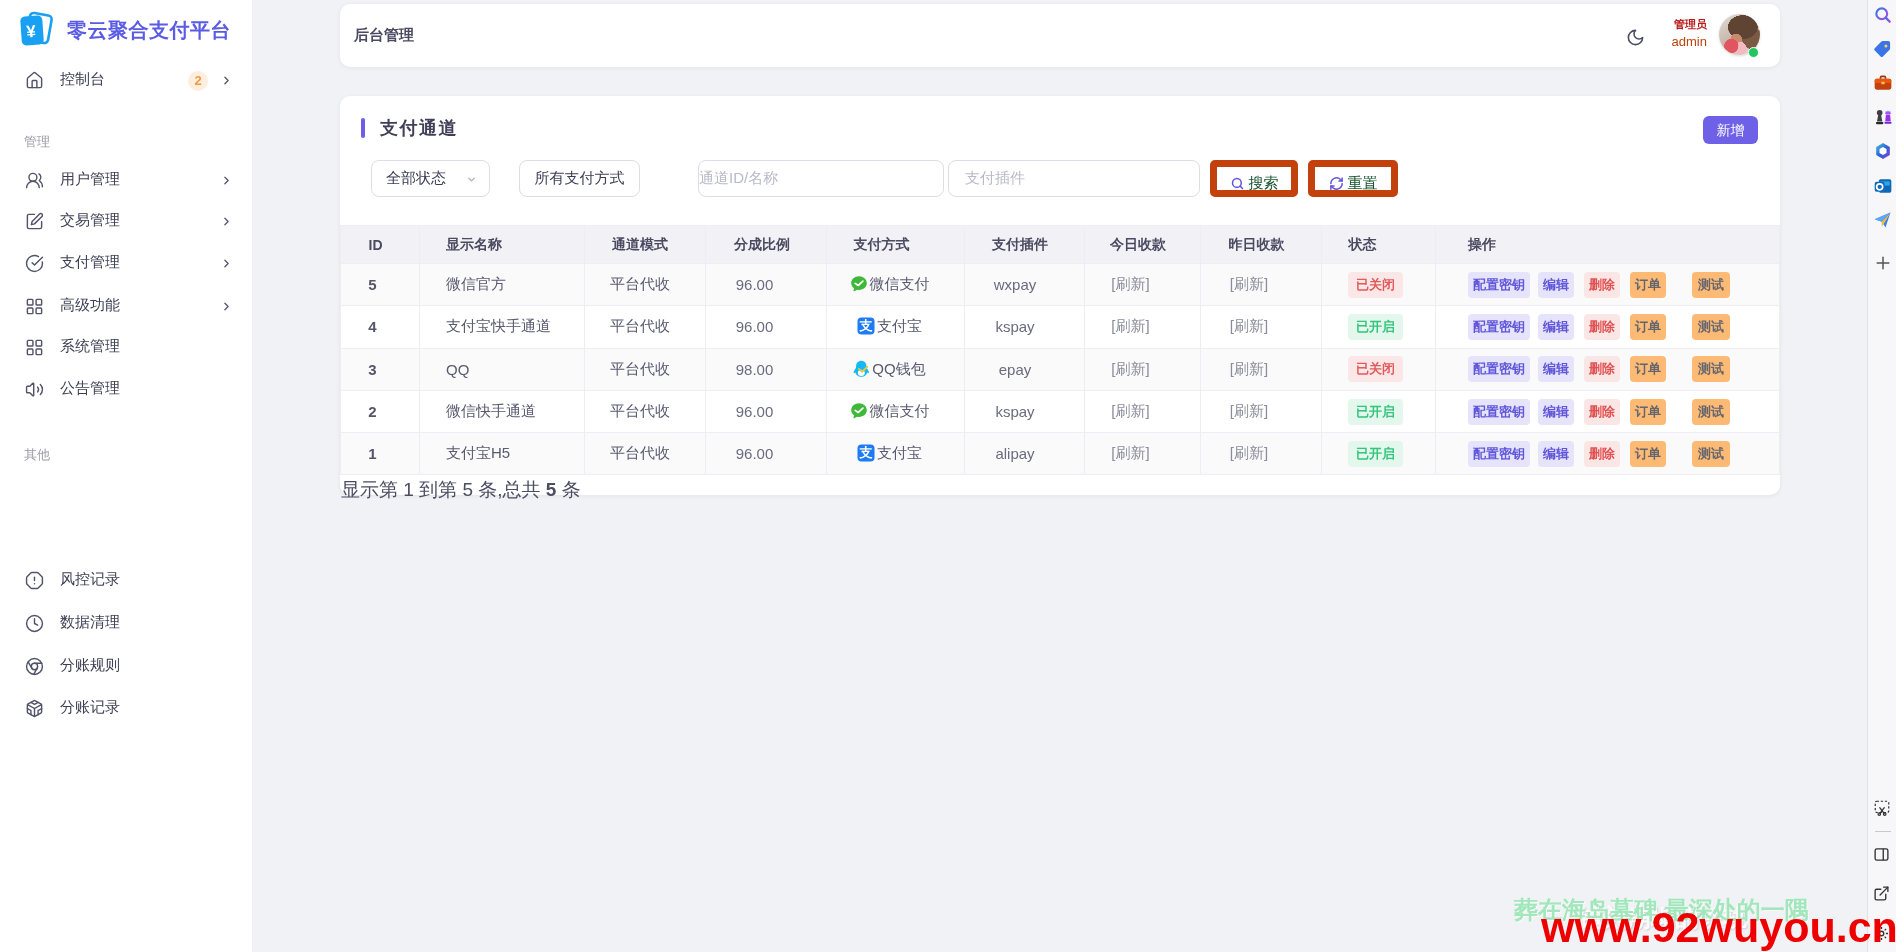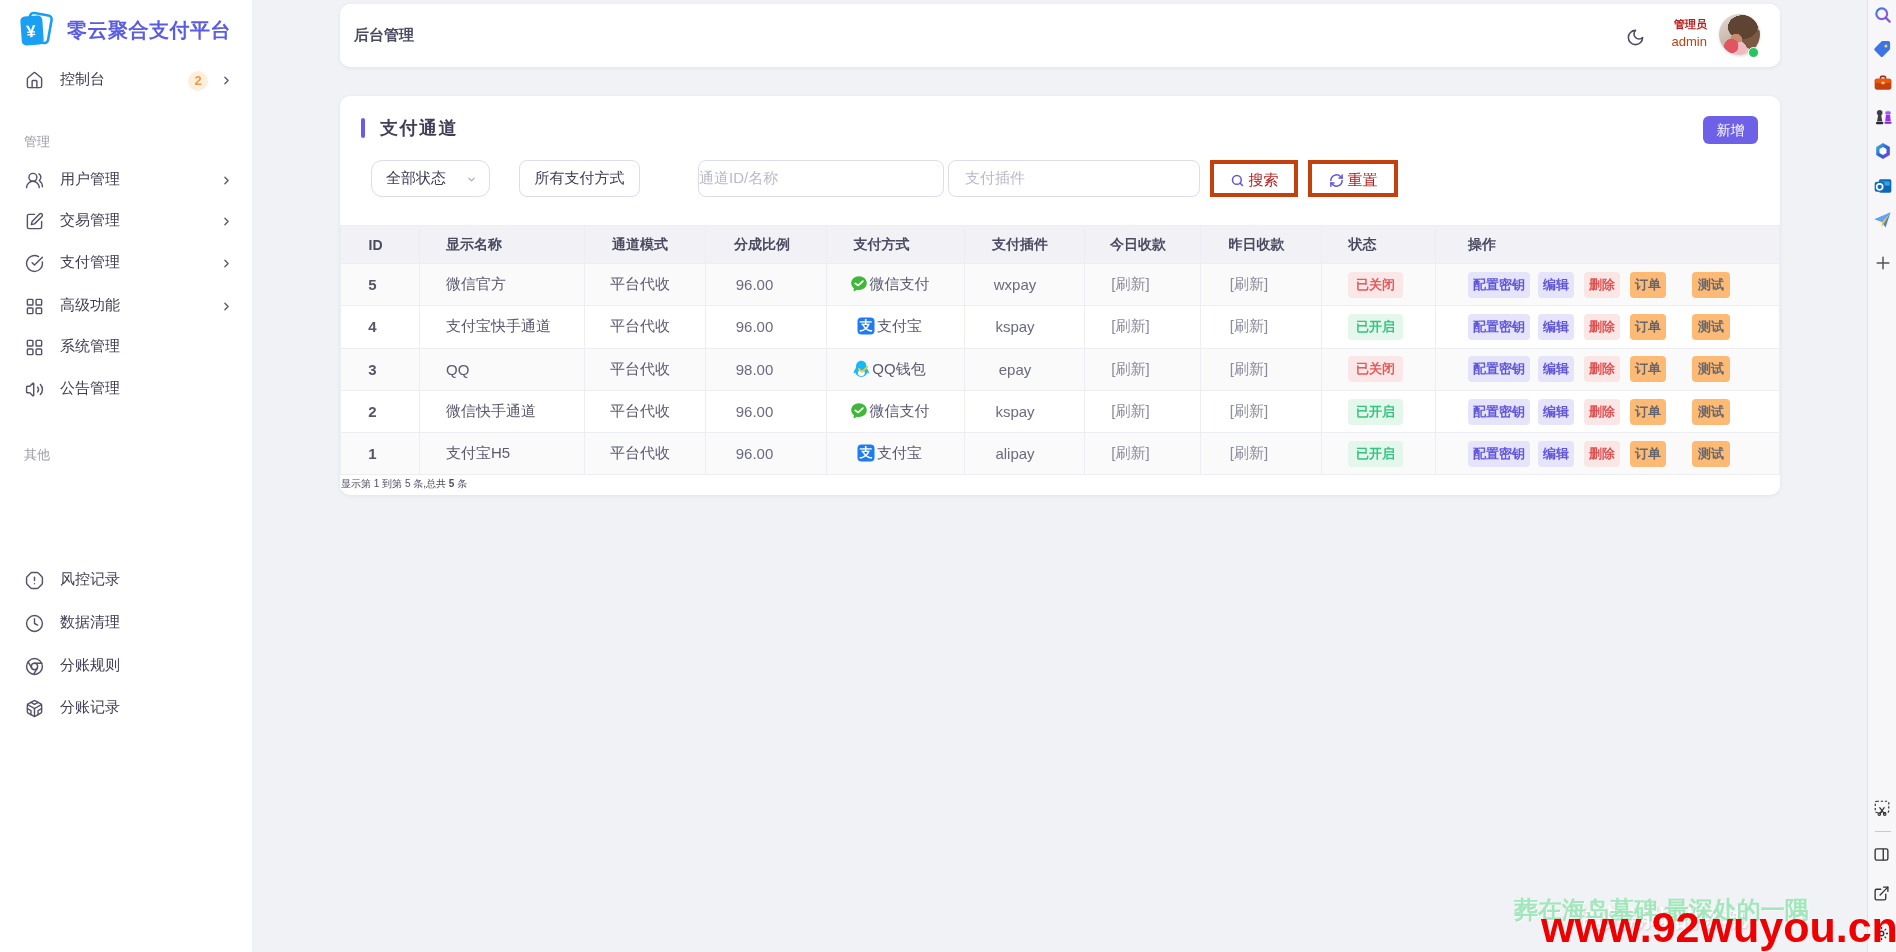--- a/index.html
+++ b/index.html
@@ -18,21 +18,21 @@
 
 
 .card { position:absolute; background:#fff; border-radius:10px; box-shadow:0 1px 4px rgba(40,40,80,0.07); }
 #topcard { left:340px; top:4px; width:1440px; height:63px; }
 #topcard .title { position:absolute; left:14px; top:22px; font-size:15px; font-weight:bold; color:#4a4a63; }
 #maincard { left:340px; top:96px; width:1440px; height:399px; }
 
 
 .ctl { position:absolute; top:64px; height:37px; border:1px solid #dcdde8; border-radius:8px; background:#fff; font-size:15px; color:#3d3d55; }
 .ph { color:#b9bac8; }
-.btn-outline { border:4px solid #c2410c; border-radius:0; color:#b91c1c; }
+.btn-outline { border:7px solid #c2410c; border-radius:5px; color:#14532d; }
 
 
 table { border-collapse:collapse; table-layout:fixed; width:1440px; }
 th, td { border:1px solid #edeef3; overflow:hidden; white-space:nowrap; }
 th { height:38px; background:#f1f1f6; font-size:14px; color:#4a4a60; font-weight:bold; text-align:center; }
 td { height:42.3px; font-size:15px; color:#5a5a70; text-align:center; }
 tr.odd td { background:#fafafb; }
 .pill { display:inline-block; border-radius:4px; font-size:13px; font-weight:bold; padding:4px 8px; }
 .p-off { background:#fbe7e7; color:#e25b5b; }
 .p-on  { background:#e4f7ec; color:#35c57f; }
@@ -200,21 +200,21 @@
   </div>
   <div style="position:absolute;left:1379px;top:10px;width:41px;height:41px;border-radius:50%;background:radial-gradient(circle at 30% 78%,#e05560 0 16%,rgba(224,85,96,0) 17%),radial-gradient(circle at 52% 84%,#f2b9c0 0 15%,rgba(242,185,192,0) 16%),radial-gradient(circle at 42% 62%,#c98a6e 0 16%,rgba(201,138,110,0) 17%),radial-gradient(ellipse 60% 48% at 58% 32%,#5f4434 0 60%,rgba(95,68,52,0) 61%),radial-gradient(circle at 82% 60%,#7a5a42 0 25%,rgba(122,90,66,0) 26%),linear-gradient(150deg,#e3dcd6 0%,#c5b3a6 55%,#efe0d8 100%);box-shadow:0 1px 3px rgba(0,0,0,0.15);"></div>
   <div style="position:absolute;left:1408px;top:43px;width:11px;height:11px;border-radius:50%;background:#22c55e;border:1.5px solid #fff;"></div>
 </div>
 
 <div id="maincard" class="card">
   <div style="position:absolute;left:21px;top:22px;width:4px;height:20px;background:#6c5ce7;border-radius:2px;"></div>
   <div style="position:absolute;left:40px;top:20px;font-size:18px;font-weight:bold;letter-spacing:1.5px;color:#3f3f58;">支付通道</div>
   <div style="position:absolute;left:1363px;top:20px;width:55px;height:28px;background:#6f60e8;border-radius:6px;color:#fff;font-size:14px;text-align:center;line-height:28px;">新增</div>
 
-  <div class="ctl" style="left:31px;width:119px;padding-left:14px;line-height:34px;border-radius:11px;">全部状态<svg style="position:absolute;right:12px;top:13px;" width="11" height="11" viewBox="0 0 24 24" fill="none" stroke="#aeaec0" stroke-width="3" stroke-linecap="round" stroke-linejoin="round">
+  <div class="ctl" style="left:31px;width:119px;padding-left:14px;line-height:34px;">全部状态<svg style="position:absolute;right:12px;top:13px;" width="11" height="11" viewBox="0 0 24 24" fill="none" stroke="#aeaec0" stroke-width="3" stroke-linecap="round" stroke-linejoin="round">
         <path d="m6 9 6 6 6-6"></path>
       </svg></div>
   <div class="ctl" style="left:179px;width:121px;text-align:center;line-height:34px;">所有支付方式</div>
   <div class="ctl ph" style="left:358px;width:246px;line-height:34px;">通道ID/名称</div>
   <div class="ctl ph" style="left:608px;width:252px;padding-left:16px;line-height:34px;">支付插件</div>
   <div class="ctl btn-outline" style="left:870px;width:88px;text-align:center;line-height:32px;"><svg style="vertical-align:-2.5px;margin-right:4px;" width="15" height="15" viewBox="0 0 24 24" fill="none" stroke="#5f54dd" stroke-width="2.4" stroke-linecap="round">
         <circle cx="11" cy="11" r="7"></circle>
         <path d="m20 20-3.8-3.8"></path>
       </svg>搜索</div>
   <div class="ctl btn-outline" style="left:968px;width:90px;text-align:center;line-height:32px;"><svg style="vertical-align:-2.5px;margin-right:4px;" width="15" height="15" viewBox="0 0 24 24" fill="none" stroke="#5f54dd" stroke-width="2.4" stroke-linecap="round" stroke-linejoin="round">
@@ -324,21 +324,21 @@
             <td class="numc">alipay</td>
             <td class="refresh">[刷新]</td>
             <td class="refresh">[刷新]</td>
             <td><span class="pill p-on">已开启</span></td>
             <td class="opc"><span class="ob ob-purple">配置密钥</span><span class="ob ob-purple" style="margin-left:8px;">编辑</span><span class="ob ob-red" style="margin-left:10px;">删除</span><span class="ob ob-gray" style="margin-left:10px;">订单</span><span class="ob ob-gray" style="margin-left:26px;padding:4px 6px;">测试</span></td>
           </tr>
   </tbody>
       </table>
   </div>
 
-  <div style="position:absolute;left:1px;top:381px;font-size:10px;color:#4c4c63;">显示第 1 到第 5 条,总共 <b>5</b> 条</div>
+  <div style="position:absolute;left:1px;top:381px;font-size:19px;color:#4c4c63;">显示第 1 到第 5 条,总共 <b>5</b> 条</div>
 </div>
 
 <div id="rail">
   <svg class="ri" style="top:5px;" width="20" height="20" viewBox="0 0 24 24" fill="none">
       <defs>
         <linearGradient id="sg" x1="0" y1="0" x2="1" y2="1">
           <stop offset="0" stop-color="#2b7de9"></stop>
           <stop offset="1" stop-color="#b44ae0"></stop>
         </linearGradient>
       </defs>

